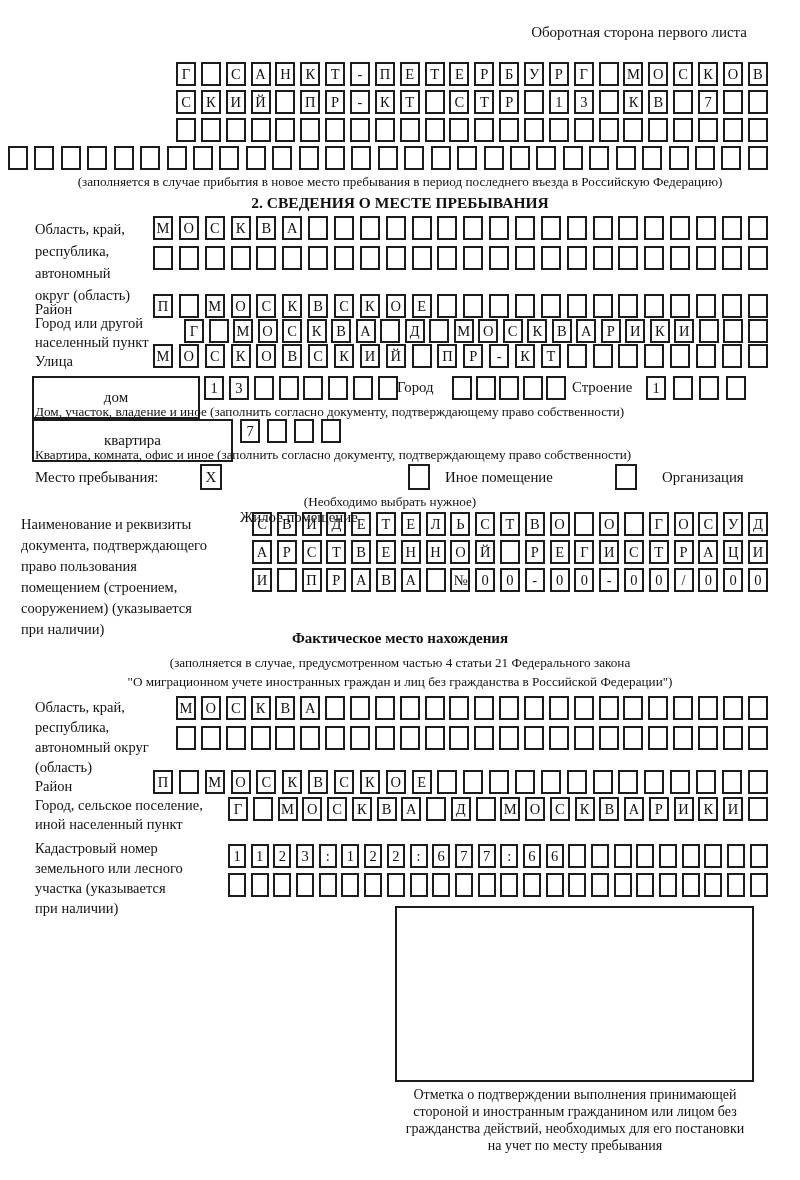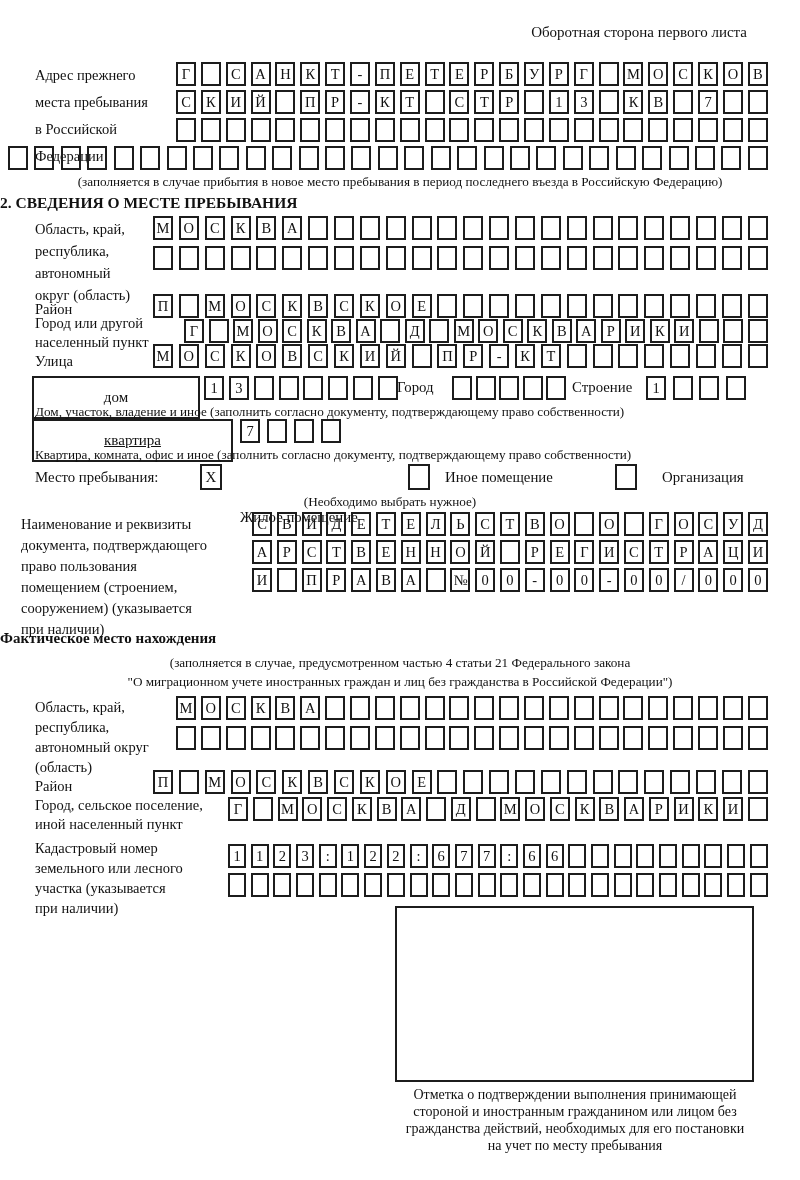--- a/index.html
+++ b/index.html
@@ -3,45 +3,41 @@
 <meta charset="utf-8">
 <style>
   html,body{margin:0;padding:0;background:#fff;}
   .page{position:relative;width:800px;height:1180px;background:#fff;overflow:hidden;
         font-family:"Liberation Serif", serif;color:#111;}
   .abs{position:absolute;}
   .lbl{font-size:14.5px;line-height:27px;white-space:pre-line;}
   .lh22{line-height:22px;} .lh20{line-height:20px;} .lh19{line-height:19px;} .lh21{line-height:21px;}
   .cap{font-size:13.2px;color:#111;}
   .center{text-align:center;left:0;width:800px;}
-  .title{font-size:15.5px;font-weight:bold;left:0;width:800px;}
+  .title{font-size:15.5px;font-weight:bold;text-align:center;left:0;width:800px;}
   .cells{display:flex;justify-content:space-between;height:24px;}
   .cell{width:20px;height:24px;box-sizing:border-box;border:2px solid #1c1c1c;
         display:flex;align-items:center;justify-content:center;
         font-size:14.5px;font-family:"Liberation Serif", serif;flex:0 0 auto;}
   .narrow .cell{width:18px;}
   .widebox{box-sizing:border-box;border:2px solid #1c1c1c;height:43px;display:flex;
            align-items:center;justify-content:center;font-size:15px;}
   .cb{box-sizing:border-box;width:22px;height:26px;border:2px solid #1c1c1c;display:flex;
       align-items:center;justify-content:center;font-size:15px;}
   .opt{font-size:14.8px;}
   .stamp{box-sizing:border-box;border:2px solid #1c1c1c;background:#fff;}
   .pre{white-space:pre-line;}
 </style>
 </head>
 <body>
 
 <div class="page">
 
   <div class="abs" style="top:24px;left:445px;width:302px;text-align:right;font-size:15px;">Оборотная сторона первого листа</div>
 
-  <div class="abs lbl" style="top:62px;left:35px;width:145px;">Адрес прежнего
-места пребывания
-в Российской
-Федерации</div>
   <div class="abs cells" style="top:62px;left:176px;width:592px;">
       <span class="cell">Г</span>
       <span class="cell"></span>
       <span class="cell">С</span>
       <span class="cell">А</span>
       <span class="cell">Н</span>
       <span class="cell">К</span>
       <span class="cell">Т</span>
       <span class="cell">-</span>
       <span class="cell">П</span>
@@ -311,21 +307,21 @@
     </div>
   <div class="abs opt" style="top:379px;left:572px;">Строение</div>
   <div class="abs cells" style="top:376px;left:646px;width:100px;">
       <span class="cell">1</span>
       <span class="cell"></span>
       <span class="cell"></span>
       <span class="cell"></span>
     </div>
   <div class="abs cap" style="top:404px;left:35px;">Дом, участок, владение и иное (заполнить согласно документу, подтверждающему право собственности)</div>
 
-  <div class="abs widebox" style="top:419px;left:32px;width:201px;text-decoration:underline;">квартира</div>
+  <div class="abs widebox" style="top:419px;left:32px;width:201px;">квартира</div>
   <div class="abs cells" style="top:419px;left:240px;width:101px;">
       <span class="cell">7</span>
       <span class="cell"></span>
       <span class="cell"></span>
       <span class="cell"></span>
     </div>
   <div class="abs cap" style="top:447px;left:35px;">Квартира, комната, офис и иное (заполнить согласно документу, подтверждающему право собственности)</div>
 
   <div class="abs opt" style="top:469px;left:35px;">Место пребывания:</div>
   <div class="abs cb" style="top:464px;left:200px;">X</div>

